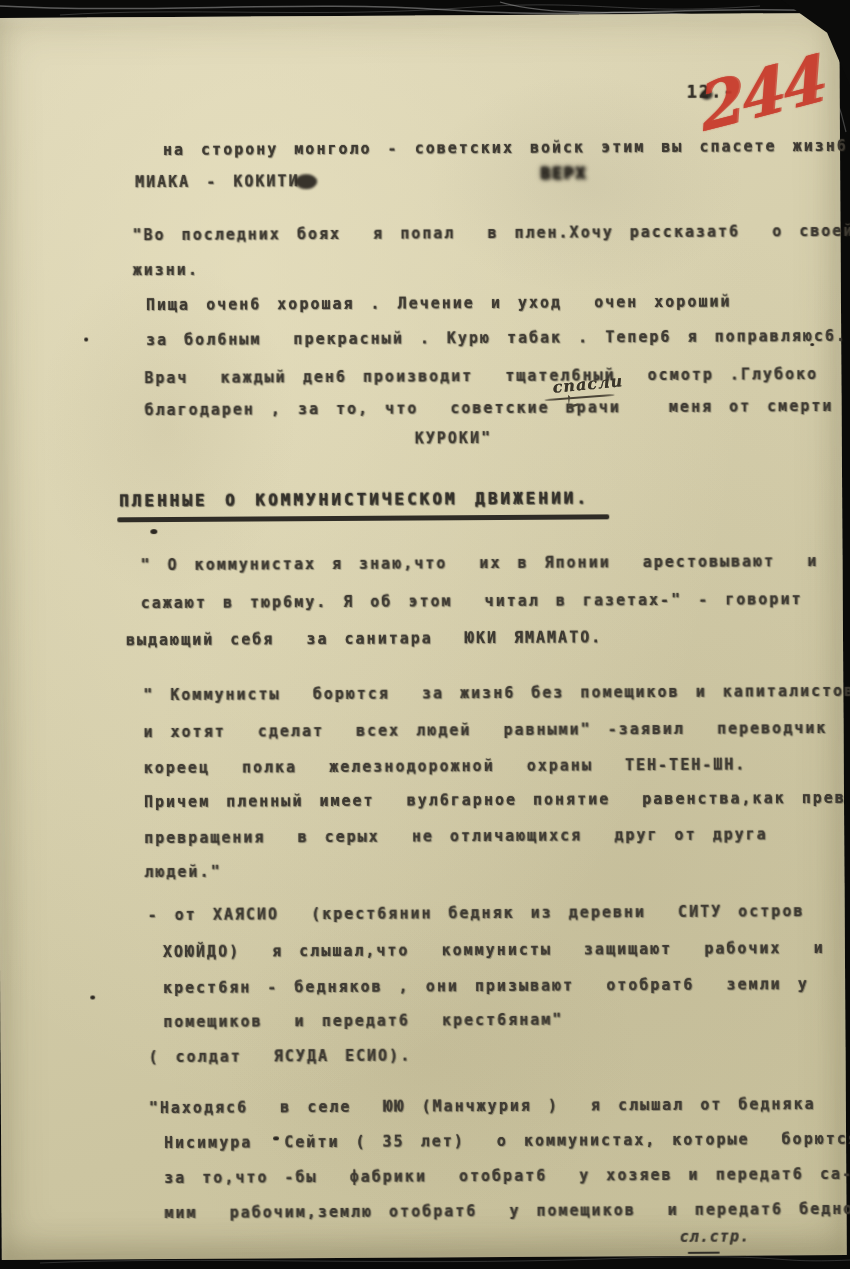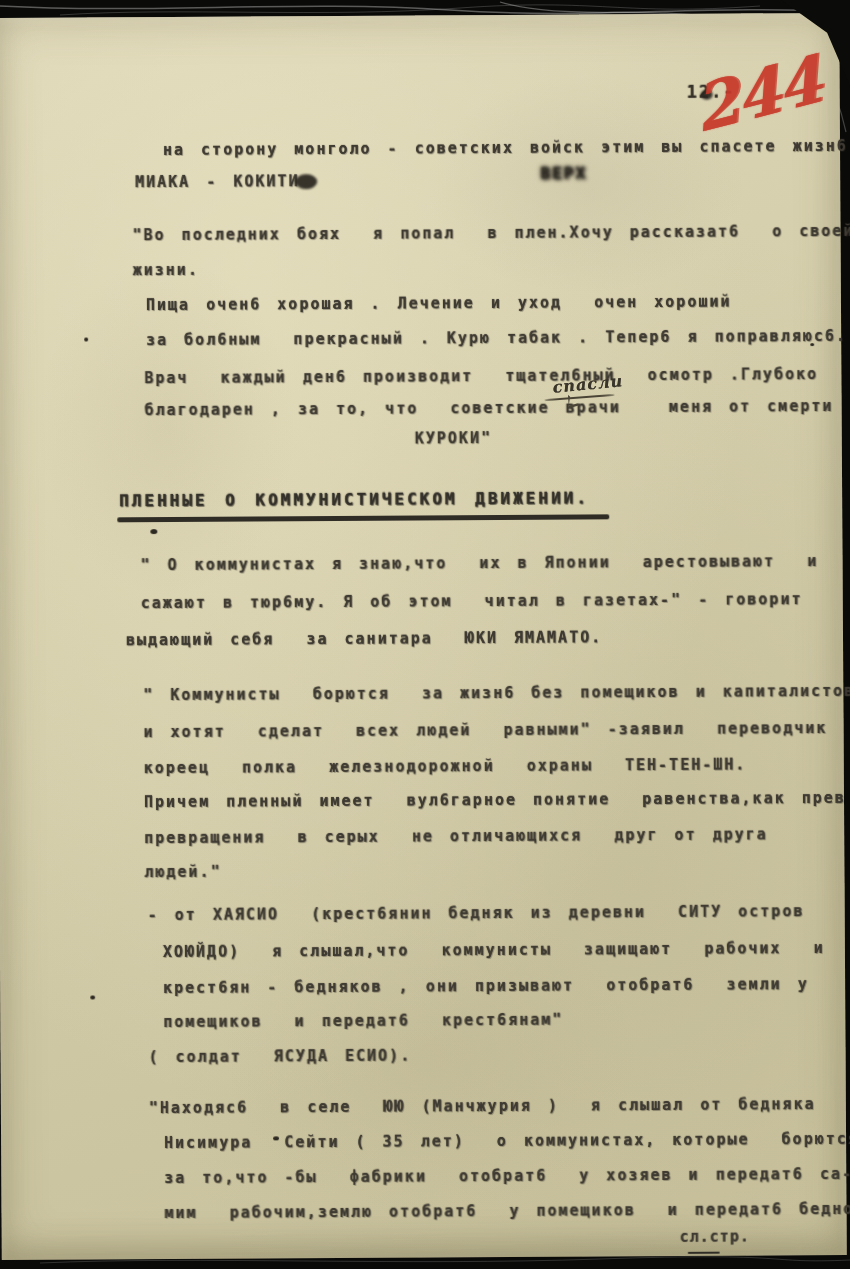--- a/index.html
+++ b/index.html
@@ -106,21 +106,21 @@
     <div class="tl" style="left:163px;top:926px;">ХОЮЙДО)  я слышал,что  коммунисты  защищают  рабочих  и</div>
     <div class="tl" style="left:163px;top:962px;">крест6ян - бедняков , они призывают  отобрат6  земли у</div>
     <div class="tl" style="left:163px;top:996px;">помещиков  и передат6  крест6янам"</div>
     <div class="tl" style="left:148px;top:1031px;">( солдат  ЯСУДА ЕСИО).</div>
 
     <div class="tl" style="left:148px;top:1082px;">"Находяс6  в селе  ЮЮ (Манчжурия )  я слышал от бедняка</div>
     <div class="tl" style="left:163px;top:1117px;">Нисимура  Сейти ( 35 лет)  о коммунистах, которые  борются</div>
     <div class="tl" style="left:163px;top:1152px;">за то,что -бы  фабрики  отобрат6  у хозяев и передат6 са-</div>
     <div class="tl" style="left:163px;top:1187px;">мим  рабочим,землю отобрат6  у помещиков  и передат6 бедноте</div>
 
-    <div class="contnote" style="left:678px;top:1214px;">сл.стр.</div>
+    <div class="contnote" style="left:678px;top:1214px;font-style:italic;">сл.стр.</div>
     <div class="rule" style="left:686px;top:1238px;width:32px;height:2px;"></div>
 
     <div class="speck" style="left:88px;top:320px;width:4px;height:4px;"></div>
     <div class="speck" style="left:90px;top:978px;width:5px;height:4px;"></div>
     <div class="speck" style="left:270px;top:1272px;width:0;height:0;"></div>
     <div class="speck" style="left:272px;top:1120px;width:6px;height:4px;"></div>
     <div class="speck" style="left:814px;top:330px;width:4px;height:3px;"></div>
   </div>
 
   <div id="corner"></div>

